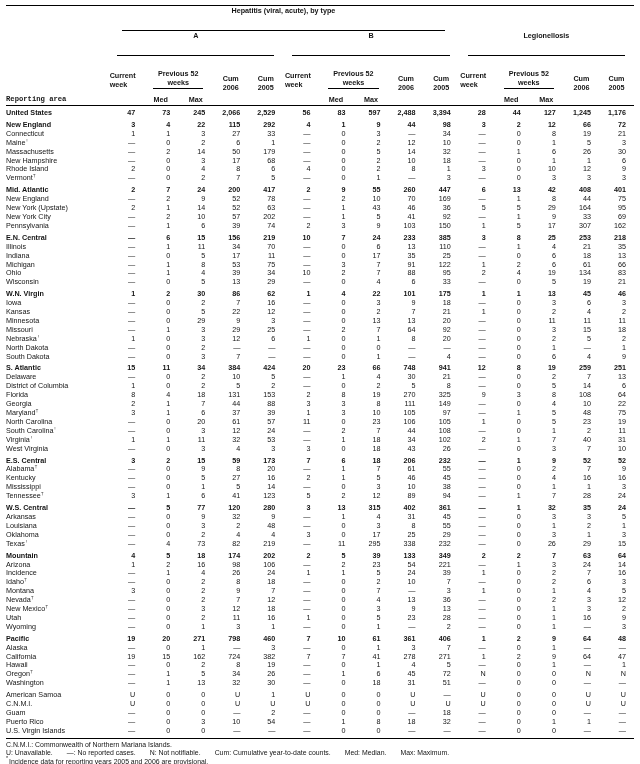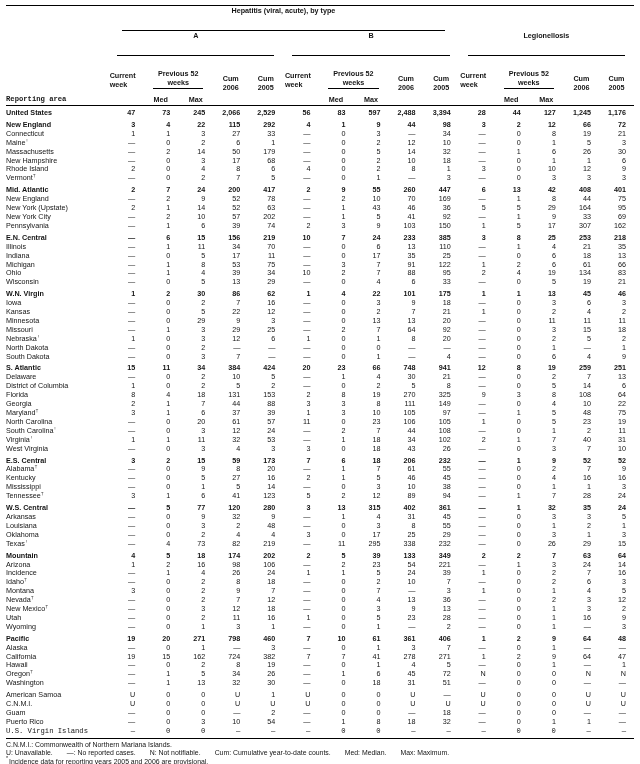--- a/index.html
+++ b/index.html
@@ -22,21 +22,21 @@
   .cw { width:32px; margin:15px auto; text-align:left; }
   .prev { width:42px; margin:1px auto; text-align:center; }
   .prevline { height:0; border-bottom:1px solid #000; margin:1px 10px 0 10px; }
   .cum { width:26px; margin:12px auto; }
   th.hb { border-bottom:1.2px solid #000; padding-bottom:1px; }
 
   tbody td { font-size:7.2px; line-height:8.9px; text-align:right; padding:0 8px 0 0; white-space:nowrap; overflow:hidden; }
   tbody td.label { text-align:left; padding:0; }
   tr.bold td { font-weight:bold; }
   tr.section td { padding-top:3px; }
-  tbody tr:last-child td { border-bottom:1.3px solid #000; padding-bottom:2px;font-family:Liberation Mono, monospace; }
+  tbody tr:last-child td { border-bottom:1.3px solid #000; padding-bottom:2px; }
 
   sup { font-size:5.3px; vertical-align:super; line-height:0; margin-right:1px; }
 
   .footnotes { font-size:6.9px; line-height:8.5px; padding-top:2px; }
   .fn { white-space:nowrap; }
   .fn-abbrev span { margin-right:14px; }
 </style>
 </head>
 <body>
 

